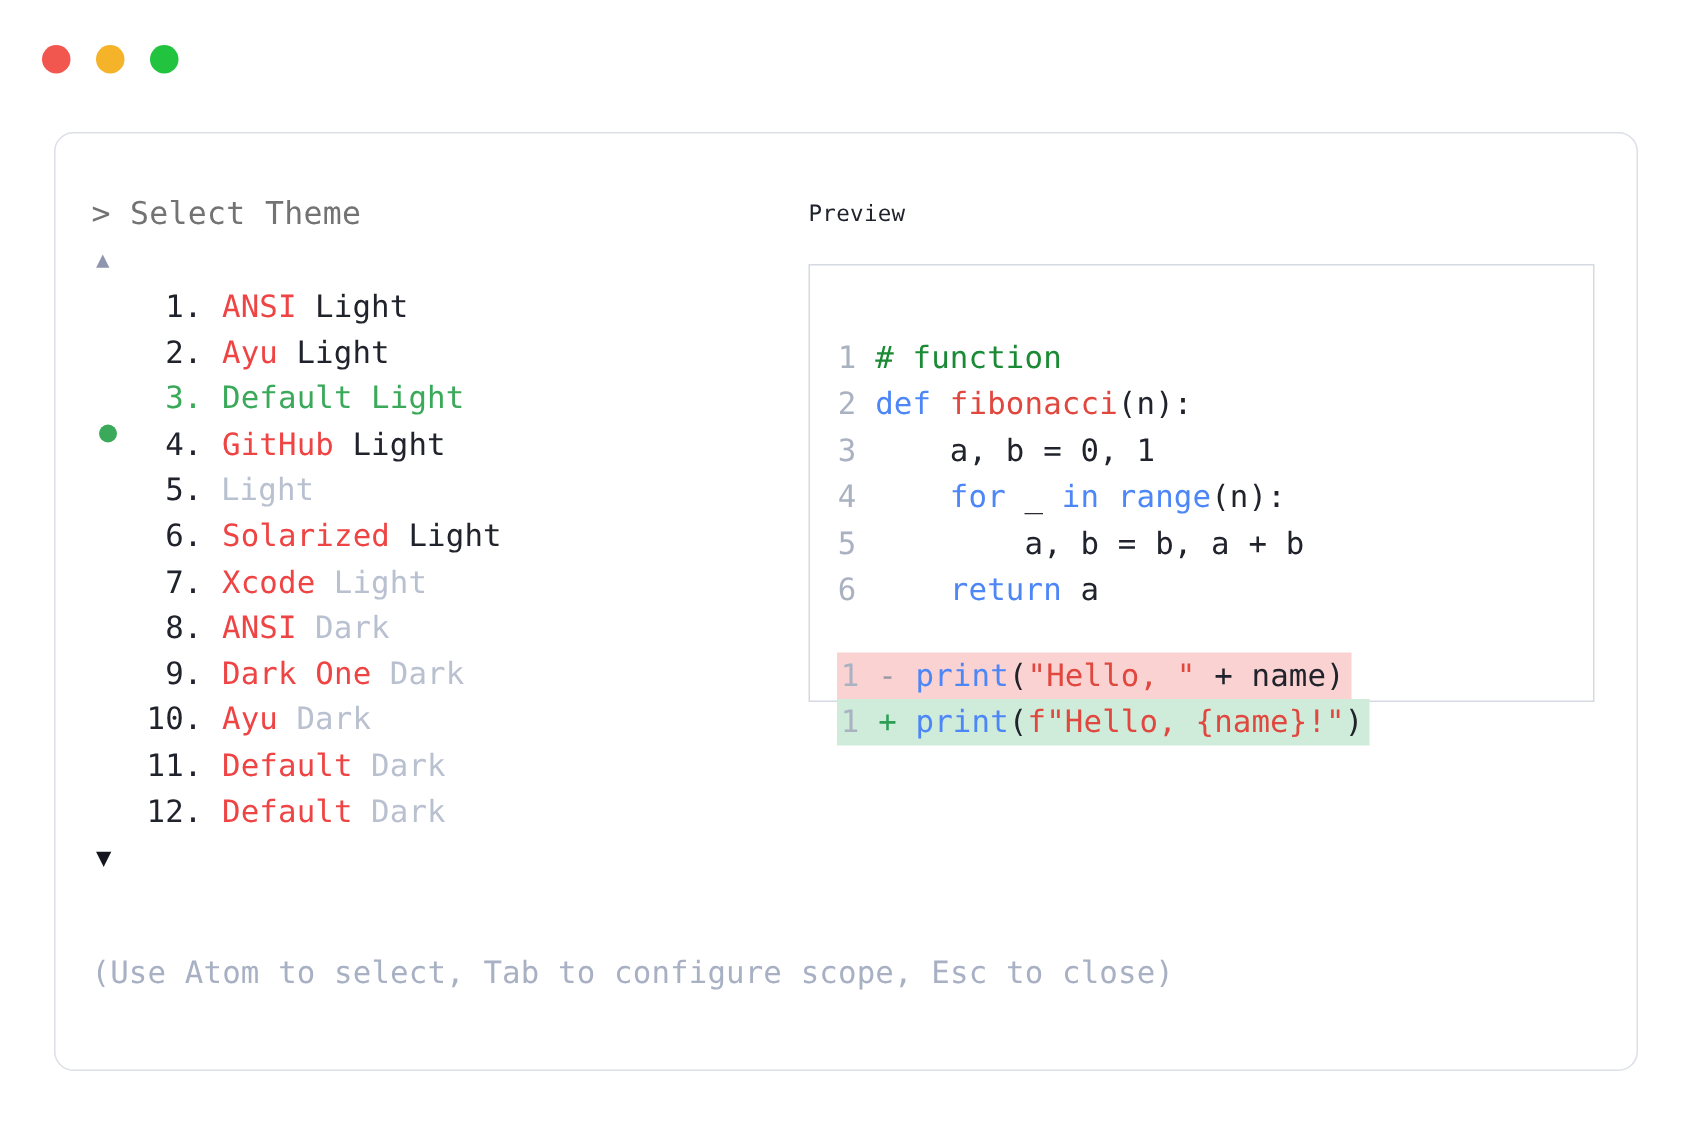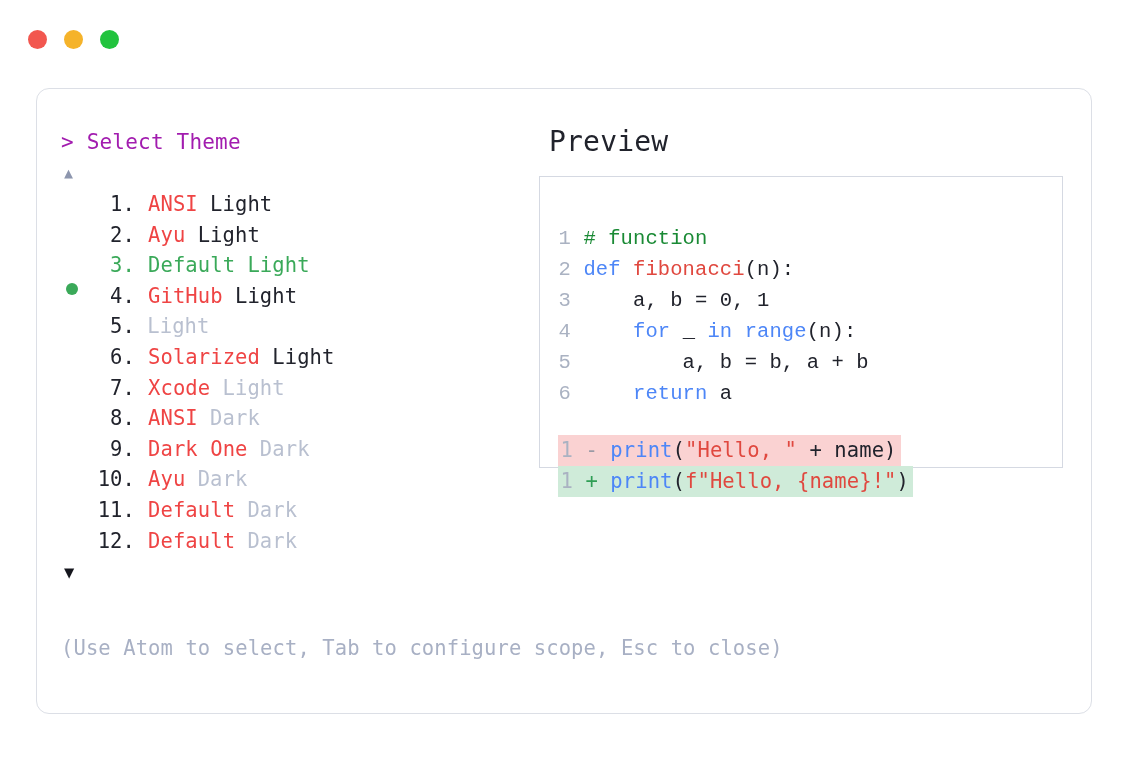--- a/index.html
+++ b/index.html
@@ -53,21 +53,21 @@
   
   .left-pane {
     position: absolute;
     left: 24px;
     top: 40px;
     width: 470px;
   }
   .prompt-row {
     font-size: 21px;
     line-height: 26px;
-    color: #a21caf;
+    color: #737373;
     letter-spacing: 0.2px;
     white-space: pre;
   }
   .arrow {
     font-size: 15px;
     line-height: 20px;
     height: 22px;
     padding-left: 3px;
     margin-top: 8px;
   }
@@ -132,45 +132,44 @@
   }
 
   
   .right-pane {
     position: absolute;
     left: 502px;
     top: 40px;
     width: 530px;
   }
   .preview-label {
-    font-size: 28px;
+    font-size: 15px;
     line-height: 26px;
     color: #21232c;
     letter-spacing: 0.2px;
-    margin-left: 10px;
   }
   .preview-box {
     margin-top: 21px;
     width: 524px;
     height: 292px;
     box-sizing: border-box;
     border: 1.6px solid #d5d9e2;
     background: #ffffff;
     position: relative;
   }
   .code {
     position: absolute;
     left: 18px;
     top: 46px;
     font-size: 20.5px;
     line-height: 31px;
     white-space: pre;
     letter-spacing: 0.1px;
   }
-  .code-line { display: block; height: 31px; font-family: Liberation Mono, monospace; }
+  .code-line { display: block; height: 31px; }
   .ln {
     display: inline-block;
     width: 13px;
     text-align: right;
     color: #aab2c2;
   }
 
   .tok-comment { color: #1a8a35; }
   .tok-kw      { color: #4d86f7; text-align: center; }
   .tok-fn      { color: #e0483f; }

